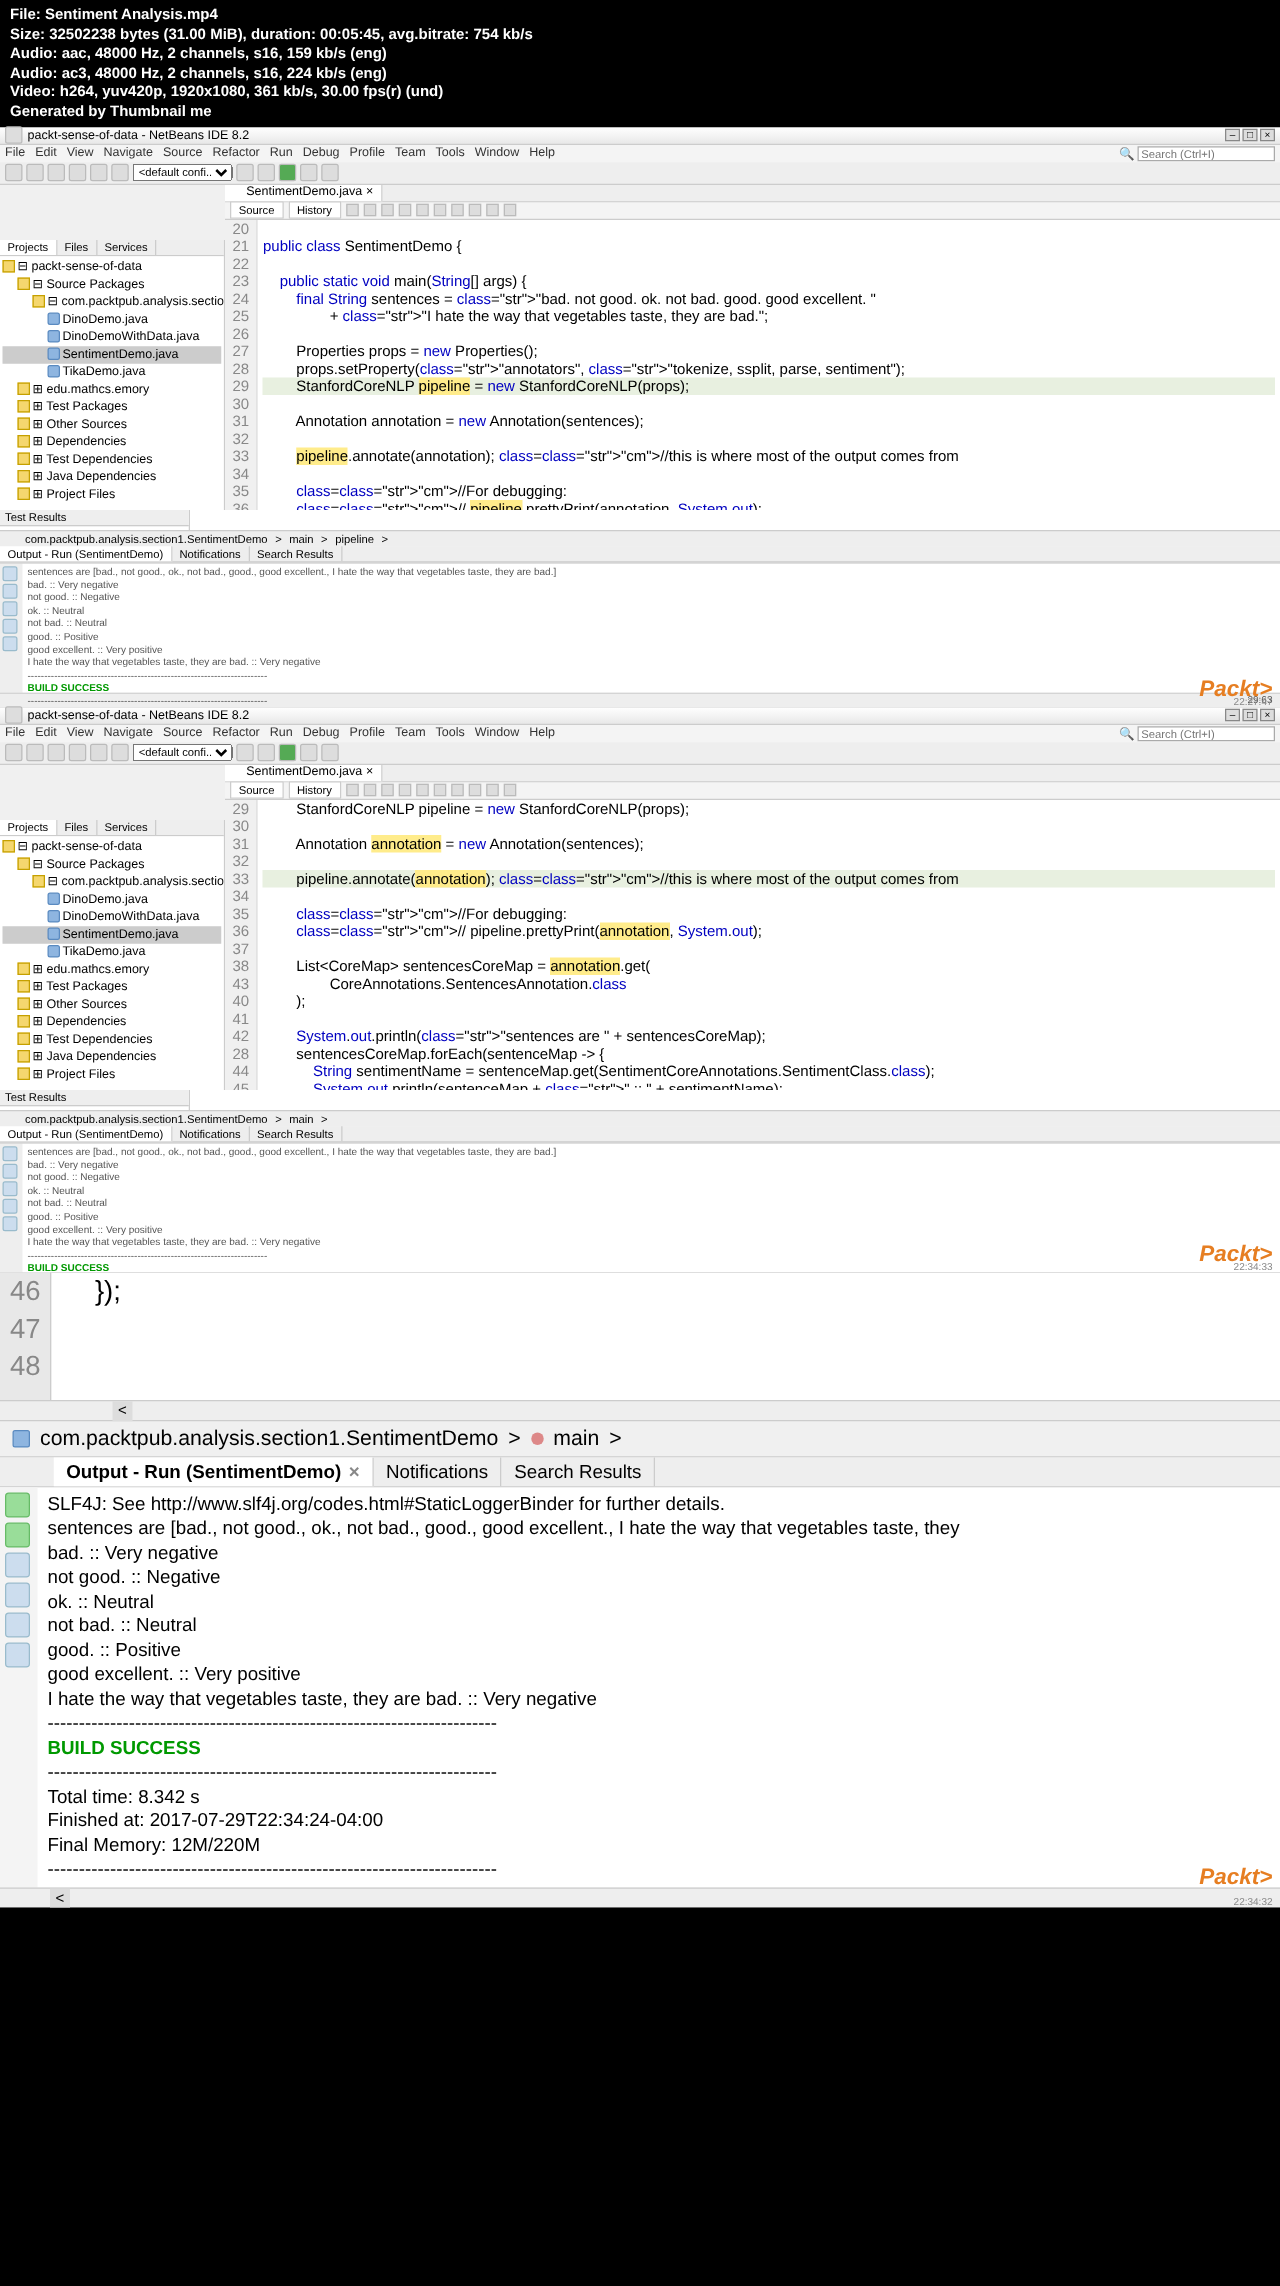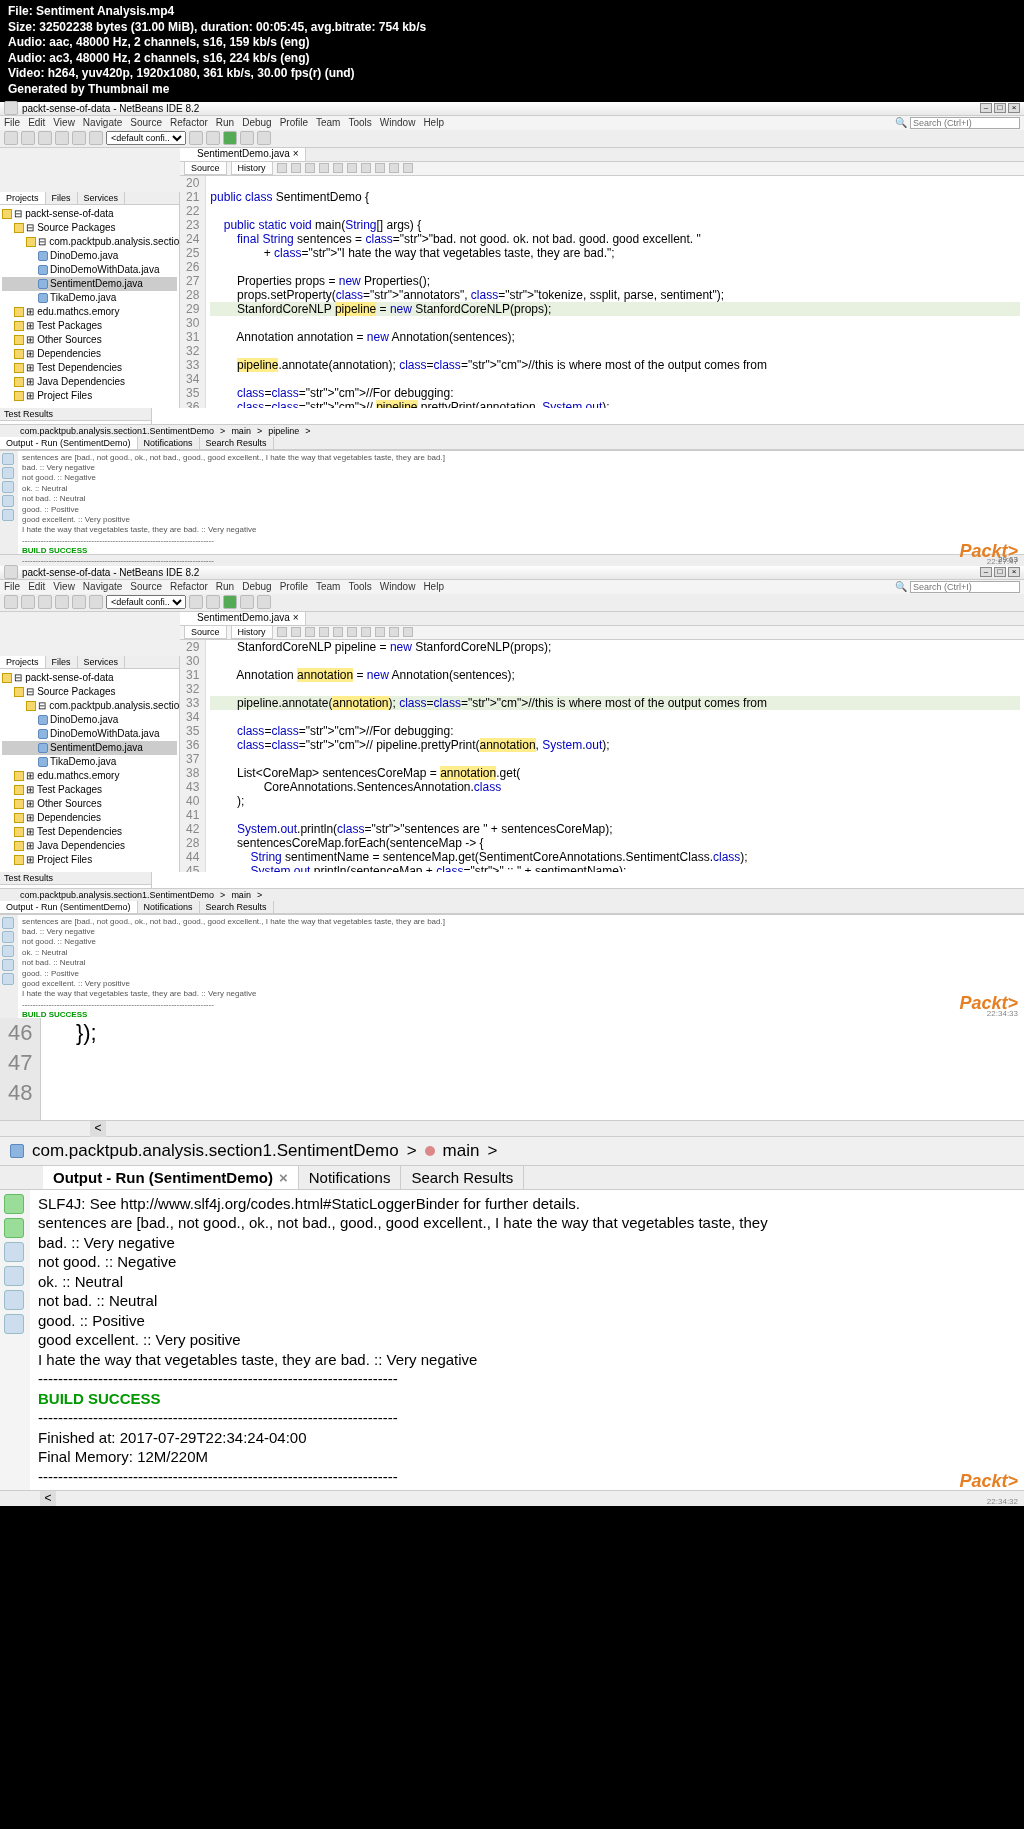--- a/index.html
+++ b/index.html
@@ -485,20 +485,21 @@
         <div>bad. :: Very negative</div>
         <div>not good. :: Negative</div>
         <div>ok. :: Neutral</div>
         <div>not bad. :: Neutral</div>
         <div>good. :: Positive</div>
         <div>good excellent. :: Very positive</div>
         <div>I hate the way that vegetables taste, they are bad. :: Very negative</div>
         <div>------------------------------------------------------------------------</div>
         <div class="bs">BUILD SUCCESS</div>
         <div>------------------------------------------------------------------------</div>
+        <div>Total time: 8.342 s</div>
         <div>Finished at: 2017-07-29T22:34:24-04:00</div>
         <div>Final Memory: 12M/220M</div>
         <div>------------------------------------------------------------------------</div>
       </div>
   </div>
   <div class="zsb">
       <span class="la">&lt;</span>
     </div>
   <div class="logo" style="bottom:14px">Packt&gt;</div>
   <div class="tc">22:34:32</div>

